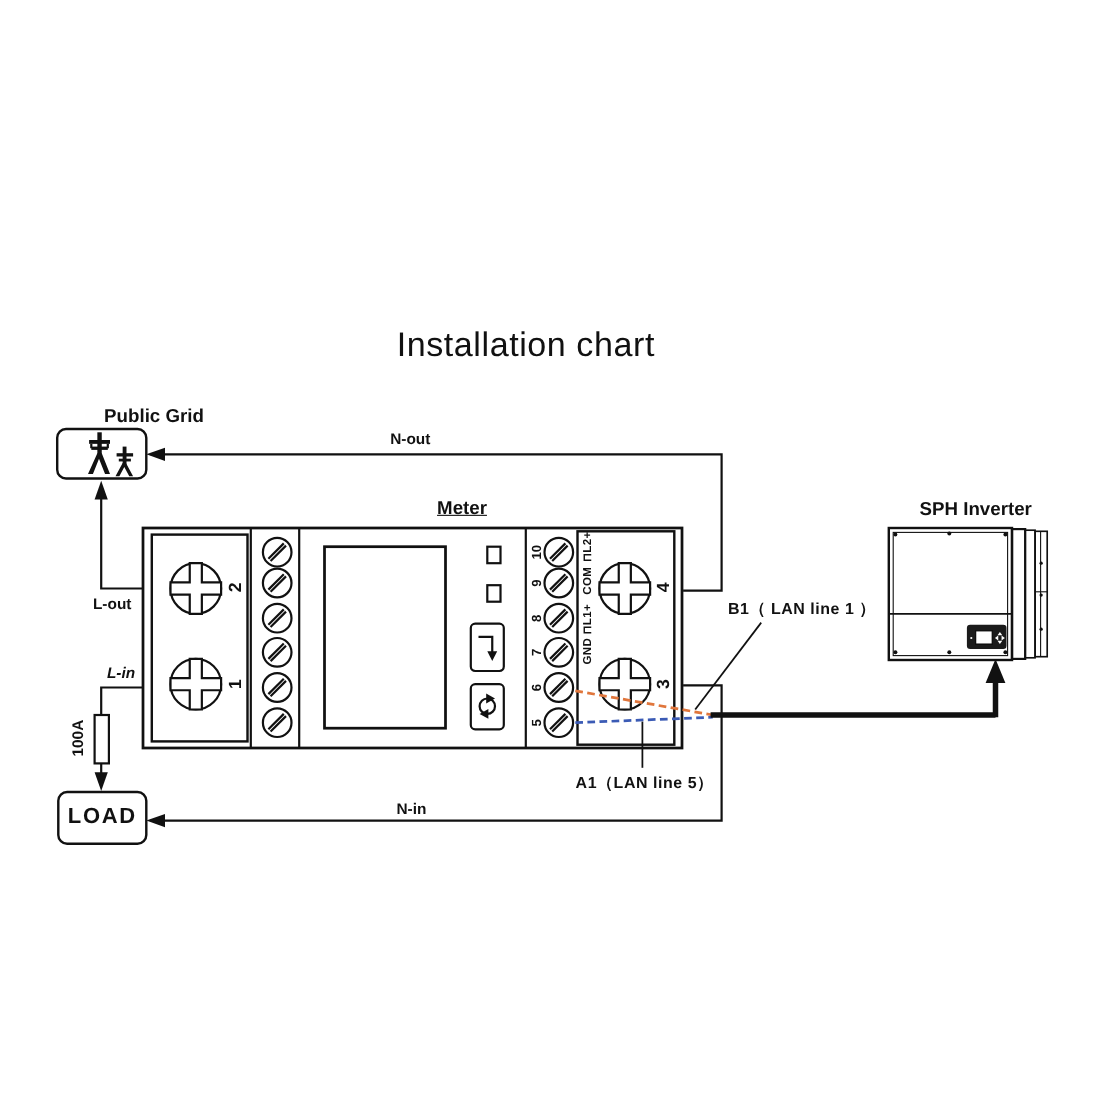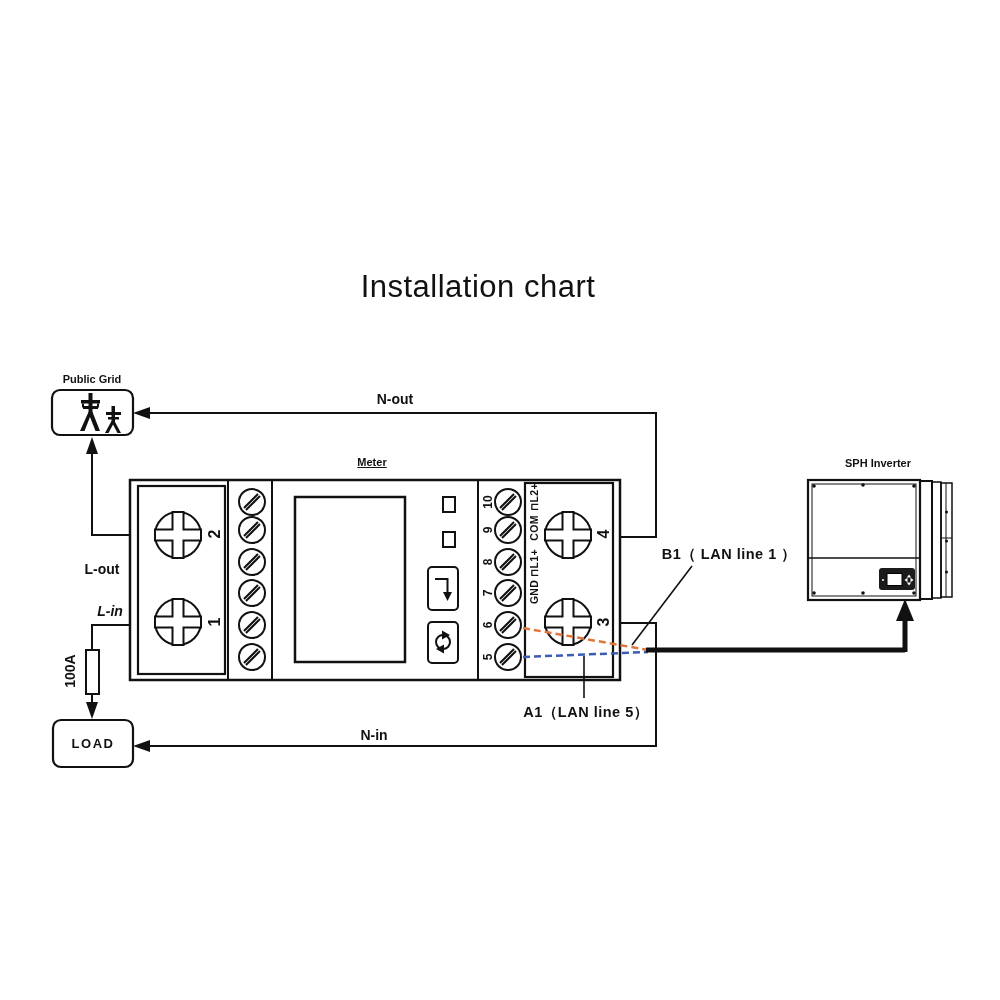--- a/index.html
+++ b/index.html
@@ -1,28 +1,28 @@
 <!DOCTYPE html>
 <html><head>
 <meta charset="utf-8">
 <style>
   html,body{margin:0;padding:0;background:#fff;}
   body{width:1000px;height:1000px;position:relative;font-family:"Liberation Sans",sans-serif;color:#111;overflow:hidden;}
   svg{position:absolute;left:0;top:0;}
   .lbl{position:absolute;font-weight:bold;white-space:nowrap;color:#111;}
   .ctr{transform:translate(-50%,-50%);}
   .rot{transform:translate(-50%,-50%) rotate(-90deg);}
-  .title{font-weight:400;font-size:31px;letter-spacing:0.5px;}
-  .f15{font-size:11px;}
+  .title{font-weight:400;font-size:31px;letter-spacing:0.5px;margin-top:27px;}
+  .f15{font-size:17px;margin-left:48px;}
   .f14{font-size:14px;}
   .f13{font-size:14.5px;letter-spacing:0.5px;}
   .dig{font-size:16px;}
   .num{font-size:12px;}
   .sig{font-size:10.5px;letter-spacing:0.3px;}
-  .load{font-size:13px;letter-spacing:1.5px;}
+  .load{font-size:20px;letter-spacing:1.5px;}
   .ln{stroke:#111;stroke-width:2;fill:none;}
   .f{fill:#fff;}
   .blk{fill:#111;stroke:none;}
 </style>
 </head>
 <body>
 
 <svg width="1000" height="1000" viewBox="0 0 1000 1000">
 
   <g>
@@ -217,26 +217,26 @@
       <polygon points="904.5,580 907.5,577.8 907.5,582.2" fill="#fff"></polygon>
       <polygon points="913.5,580 910.5,577.8 910.5,582.2" fill="#fff"></polygon>
     </g>
   </g>
 </svg>
 
 <div class="lbl ctr title" style="left:478px;top:287px;">Installation chart</div>
 
 <div class="lbl ctr f15" style="left:92px;top:379px;">Public Grid</div>
 <div class="lbl ctr f15" style="left:372px;top:462px;text-decoration:underline;">Meter</div>
-<div class="lbl ctr f15" style="left:878px;top:463px;">SPH Inverter</div>
+<div class="lbl ctr f15" style="left:839px;top:463px;">SPH Inverter</div>
 <div class="lbl ctr load" style="left:93px;top:743px;">LOAD</div>
 
-<div class="lbl ctr f14" style="left:395px;top:399px;">N-out</div>
+<div class="lbl ctr f14" style="left:373px;top:399px;">N-out</div>
 <div class="lbl ctr f14" style="left:374px;top:735px;">N-in</div>
-<div class="lbl ctr f14" style="left:102px;top:549px;margin-top:20px;">L-out</div>
+<div class="lbl ctr f14" style="left:102px;top:549px;">L-out</div>
 <div class="lbl ctr f14" style="left:110px;top:611px;font-style:italic;">L-in</div>
 <div class="lbl rot f14" style="left:70px;top:671px;">100A</div>
 
 <div class="lbl ctr f13" style="left:729px;top:554px;text-align:center;">B1（ LAN line 1 ）</div>
 <div class="lbl ctr f13" style="left:586px;top:712px;">A1（LAN line 5）</div>
 
 <div class="lbl rot dig" style="left:215px;top:534px;">2</div>
 <div class="lbl rot dig" style="left:215px;top:622px;">1</div>
 <div class="lbl rot dig" style="left:604px;top:534px;">4</div>
 <div class="lbl rot dig" style="left:604px;top:622px;">3</div>

